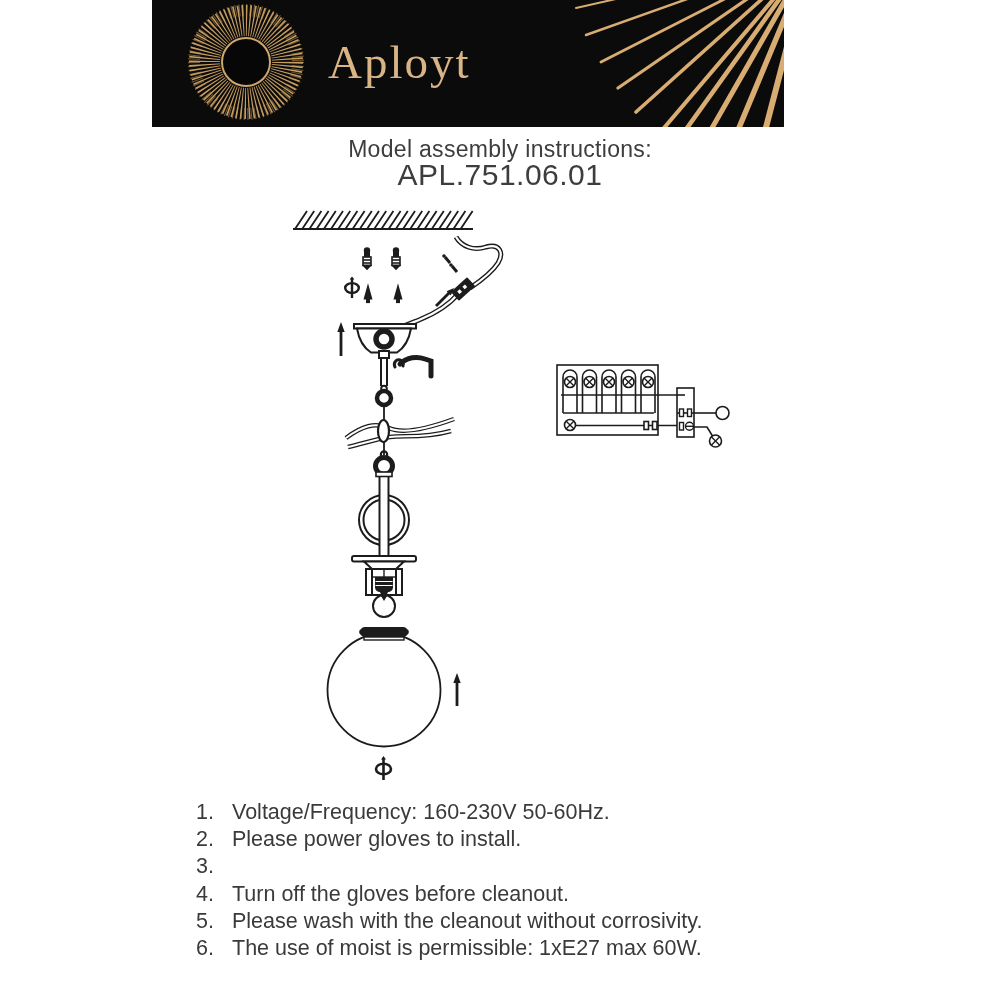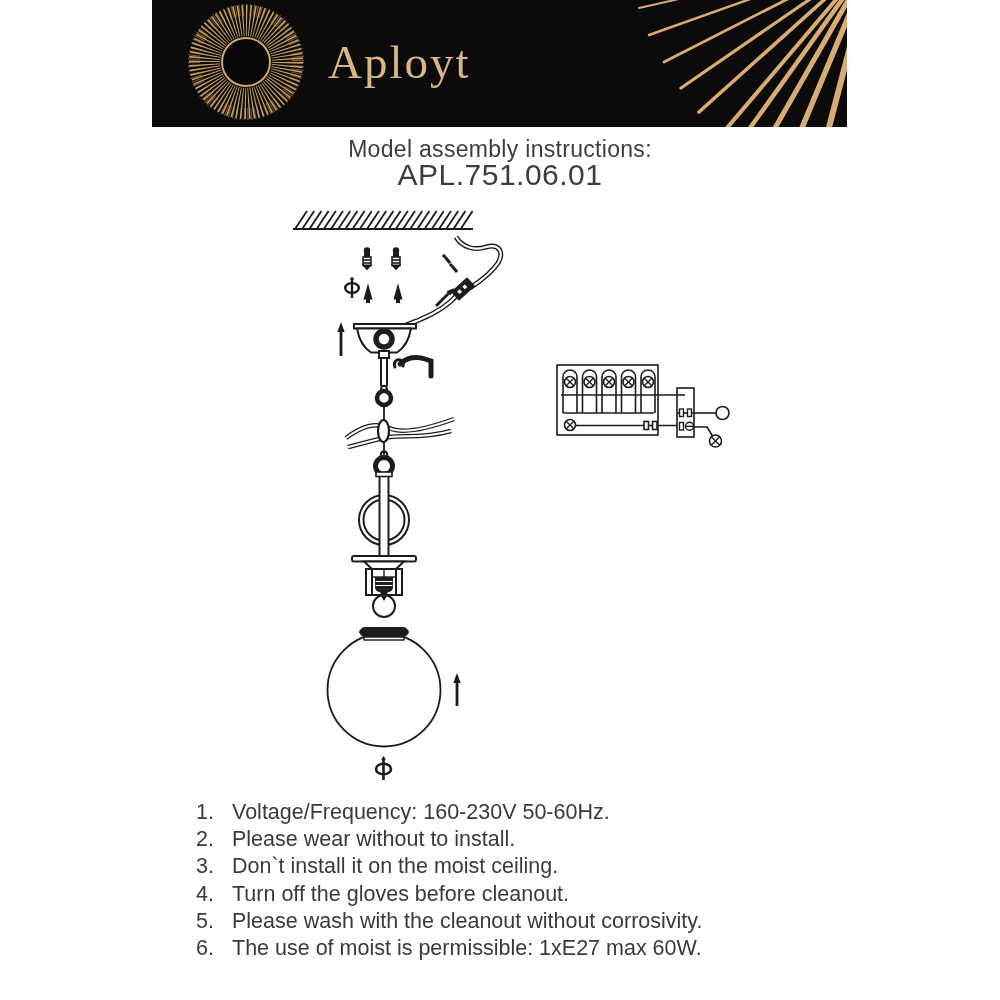--- a/index.html
+++ b/index.html
@@ -1,18 +1,18 @@
 <!DOCTYPE html>
 <html><head>
 <meta charset="utf-8">
 <style>
   html,body{margin:0;padding:0;background:#ffffff;}
   .page{position:relative;width:1000px;height:1000px;background:#ffffff;overflow:hidden;
         font-family:"Liberation Sans", sans-serif;}
-  .banner{position:absolute;left:152px;top:0;width:695px;height:127px;background:#0b0b0b;overflow:hidden;}
+  .banner{position:absolute;left:152px;top:0;width:632px;height:127px;background:#0b0b0b;overflow:hidden;}
   .logo{position:absolute;left:32px;top:0;width:124px;height:124px;}
   .brand{position:absolute;left:176px;top:36px;font-family:"Liberation Serif", serif;
          font-size:47px;font-weight:400;color:#d9b586;letter-spacing:2px;line-height:52px;}
   .rays{position:absolute;right:0;top:0;width:260px;height:127px;}
   .titleblock{position:absolute;left:0;top:136px;width:1000px;text-align:center;color:#3d3d3d;}
   .titleblock .h{font-size:23px;line-height:26px;letter-spacing:0.3px;}
   .titleblock .m{font-size:30px;line-height:26px;letter-spacing:0.5px;}
   .drawing{position:absolute;left:280px;top:200px;width:480px;height:590px;}
   .instructions{position:absolute;left:196px;top:799px;color:#3a3a3a;}
   .instructions .row{display:flex;align-items:flex-start;height:27.2px;font-size:21.5px;line-height:26px;}
@@ -253,25 +253,24 @@
     </g>
   </svg>
 
   <div class="instructions">
     <div class="row">
       <span class="num">1.</span>
       <span class="txt">Voltage/Frequency: 160-230V 50-60Hz.</span>
     </div>
     <div class="row">
       <span class="num">2.</span>
-      <span class="txt">Please wear without to install.</span>
+      <span class="txt">Please power gloves to install.</span>
     </div>
     <div class="row">
       <span class="num">3.</span>
-      <span class="txt">Don`t install it on the moist ceiling.</span>
     </div>
     <div class="row">
       <span class="num">4.</span>
       <span class="txt">Turn off the gloves before cleanout.</span>
     </div>
     <div class="row">
       <span class="num">5.</span>
       <span class="txt">Please wash with the cleanout without corrosivity.</span>
     </div>
     <div class="row">

